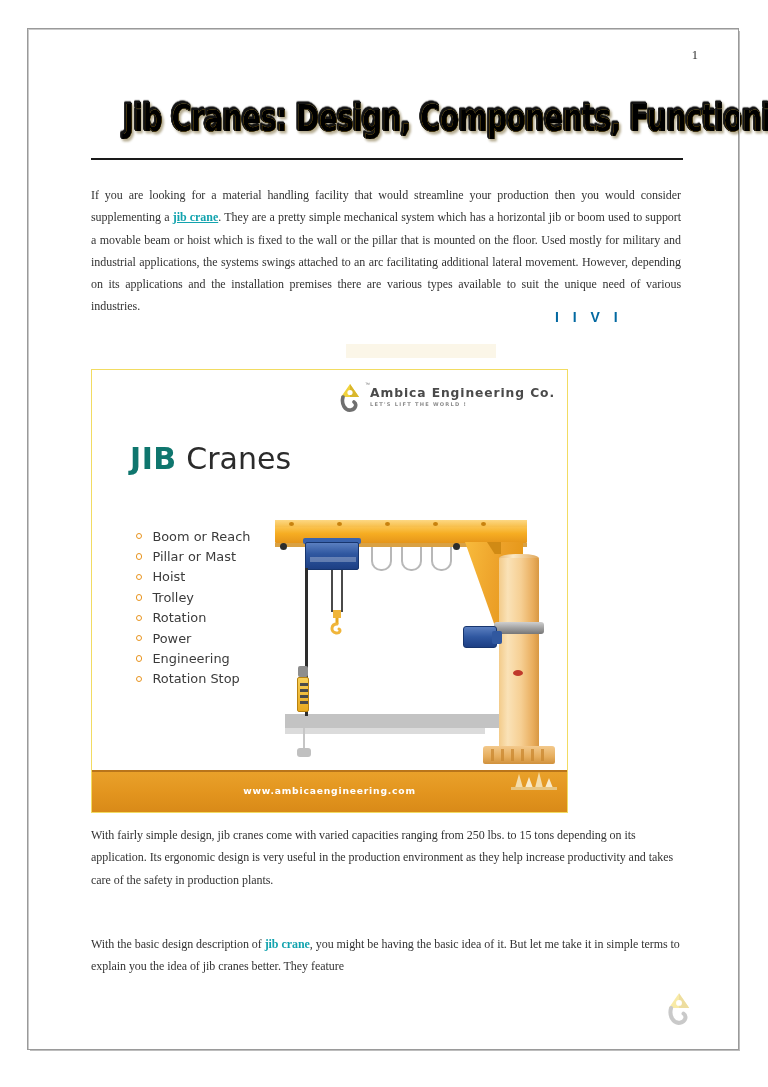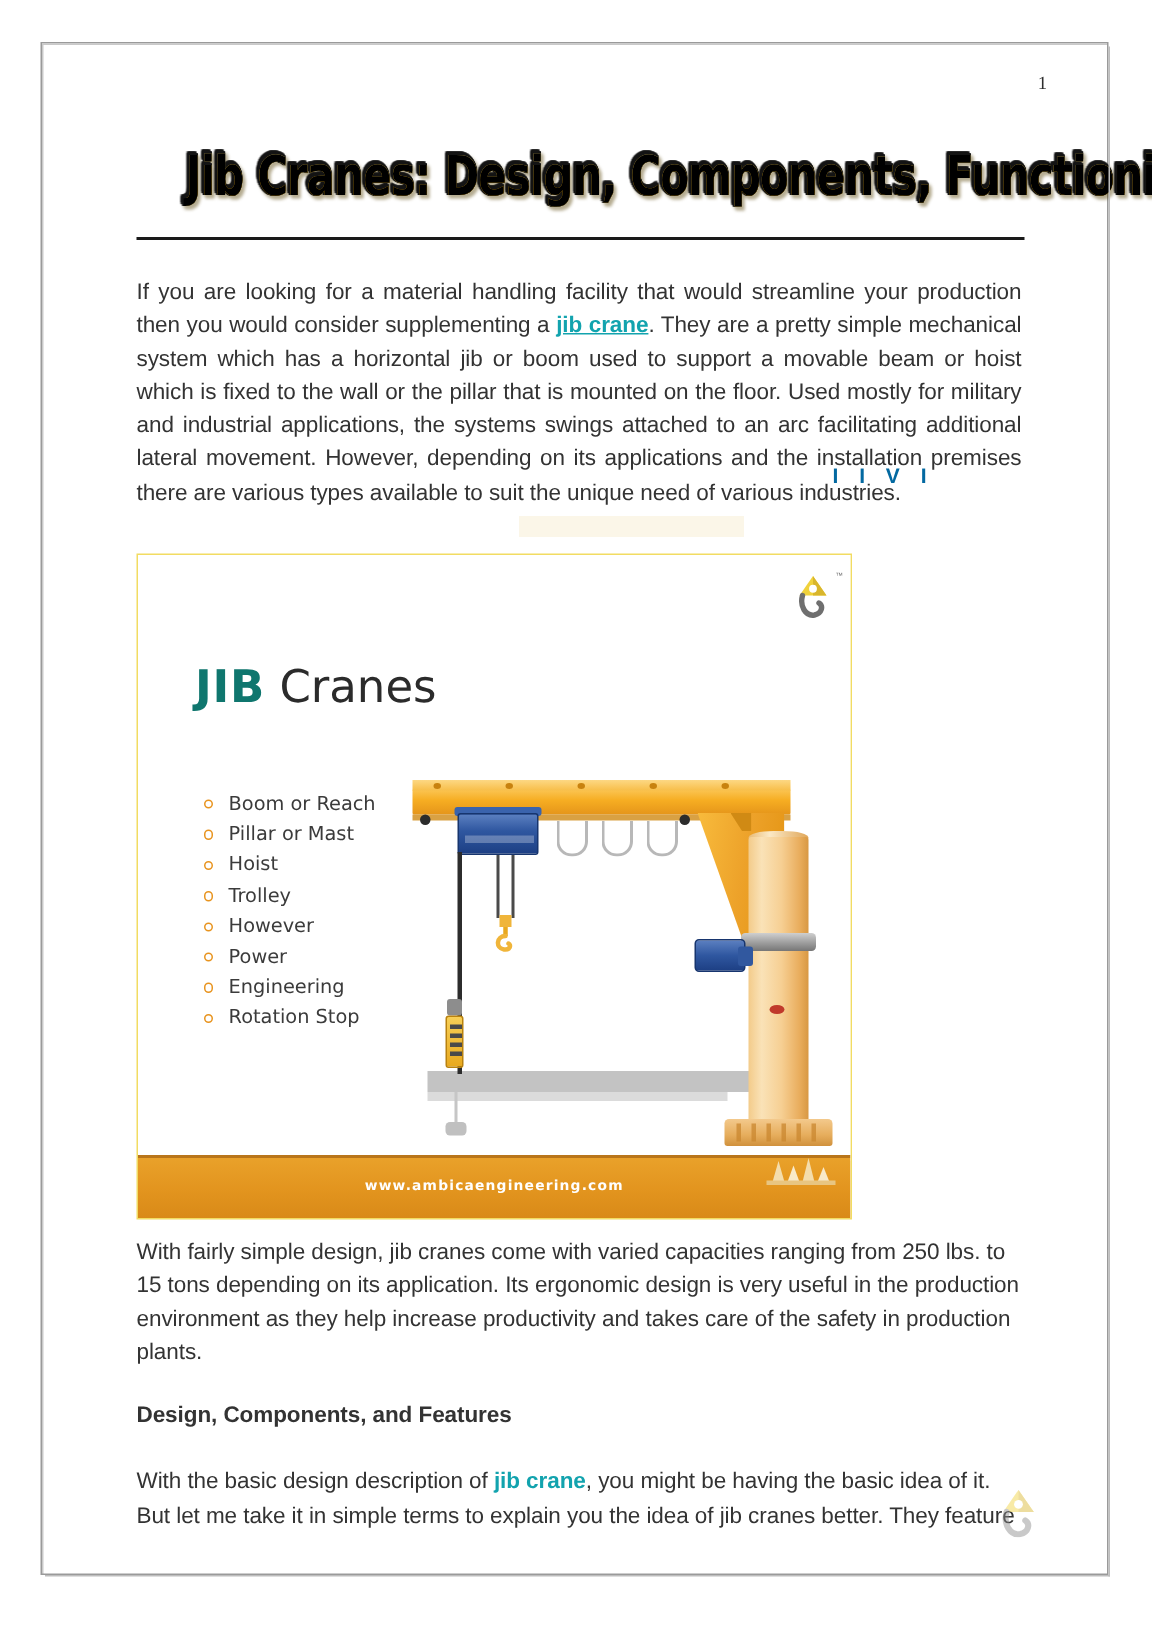--- a/index.html
+++ b/index.html
@@ -94,22 +94,22 @@
 
   
   .body-col {
     position: absolute;
     left: 63px;
     top: 155px;
     width: 590px;
   }
   p.para {
     margin: 0 0 0 0;
-    font-family: Liberation Sans, sans-serif;
-    font-size: 15px;
+    font-family: Liberation Serif, serif;
+    font-size: 12px;
     line-height: 22.3px;
     color: #333333;
     text-align: justify;
     letter-spacing: -0.05px;
   }
   p.para.nojust { text-align: left; }
   a.inline-link {
     color: #12a3ae;
     font-weight: bold;
     text-decoration: underline;
@@ -539,20 +539,24 @@
         <div class="ii-logo-row">
           <div class="logo-mark">
             <svg width="26" height="30" viewBox="0 0 26 30">
               <polygon points="13,2 22,15 4,15" fill="#f0d23c"></polygon>
               <polygon points="13,2 22,15 13,15" fill="#d9b62c"></polygon>
               <ellipse cx="13" cy="10.5" rx="2.6" ry="2.6" fill="#ffffff"></ellipse>
               <path d="M6 15 C4 22, 8 29, 14 28 C19 27, 20 22, 17 20" stroke="#6f6f6f" stroke-width="3.6" fill="none" stroke-linecap="round"></path>
             </svg>
             <span class="tm-mark">™</span>
           </div>
+          <div class="logo-text-block">
+            <div class="logo-name">Ambica Engineering Co.</div>
+            <div class="logo-tag">LET'S LIFT THE WORLD !</div>
+          </div>
         </div>
 
         <div class="ii-heading">
           <span class="jib">JIB</span>
           <span class="cranes">Cranes</span>
         </div>
 
 
         <ul class="ii-list">
           <li>
@@ -566,21 +570,21 @@
           <li>
               <span class="bullet-ring"></span>
               <span>Hoist</span>
             </li>
           <li>
               <span class="bullet-ring"></span>
               <span>Trolley</span>
             </li>
           <li>
               <span class="bullet-ring"></span>
-              <span>However</span>
+              <span>Rotation</span>
             </li>
           <li>
               <span class="bullet-ring"></span>
               <span>Power</span>
             </li>
           <li>
               <span class="bullet-ring"></span>
               <span>Engineering</span>
             </li>
           <li>
@@ -666,21 +670,20 @@
             <polygon points="38,20 42,10 46,20" fill="#fbf1d8"></polygon>
             <rect x="4" y="19" width="46" height="3" fill="#e9c98a"></rect>
           </svg>
         </div>
       </div>
     </div>
 
     <div class="body-col" style="top:795px">
       <p class="para nojust">With fairly simple design, jib cranes come with varied capacities ranging from 250 lbs. to 15 tons depending on its application. Its ergonomic design is very useful in the production environment as they help increase productivity and takes care of the safety in production plants.</p>
       <div class="gap-sm"></div>
-      <p class="para nojust subhead">Design, Components, and Features</p>
       <div class="gap-md"></div>
       <p class="para nojust"><span>With the basic design description of </span><a class="inline-link nounder" href="#">jib crane</a><span>, you might be having the basic idea of it. But let me take it in simple terms to explain you the idea of jib cranes better. They feature</span></p>
     </div>
 
     <div class="bottom-wm">
       <svg width="30" height="34" viewBox="0 0 26 30">
         <polygon points="13,2 22,15 4,15" fill="#f0d23c"></polygon>
         <polygon points="13,2 22,15 13,15" fill="#d9b62c"></polygon>
         <ellipse cx="13" cy="10.5" rx="2.6" ry="2.6" fill="#ffffff"></ellipse>
         <path d="M6 15 C4 22, 8 29, 14 28 C19 27, 20 22, 17 20" stroke="#8a8a8a" stroke-width="3.6" fill="none" stroke-linecap="round"></path>

